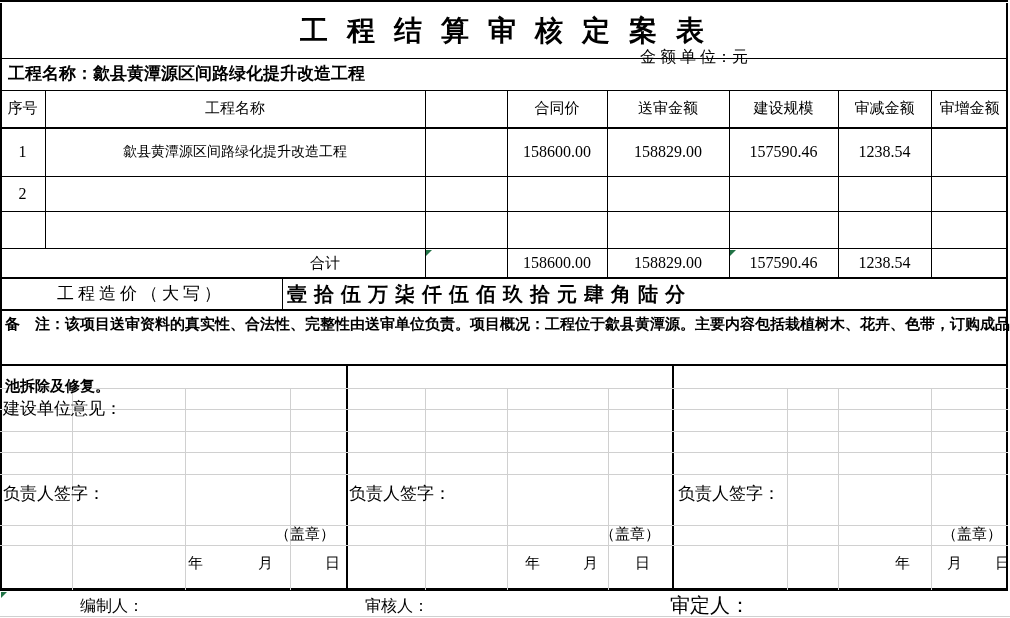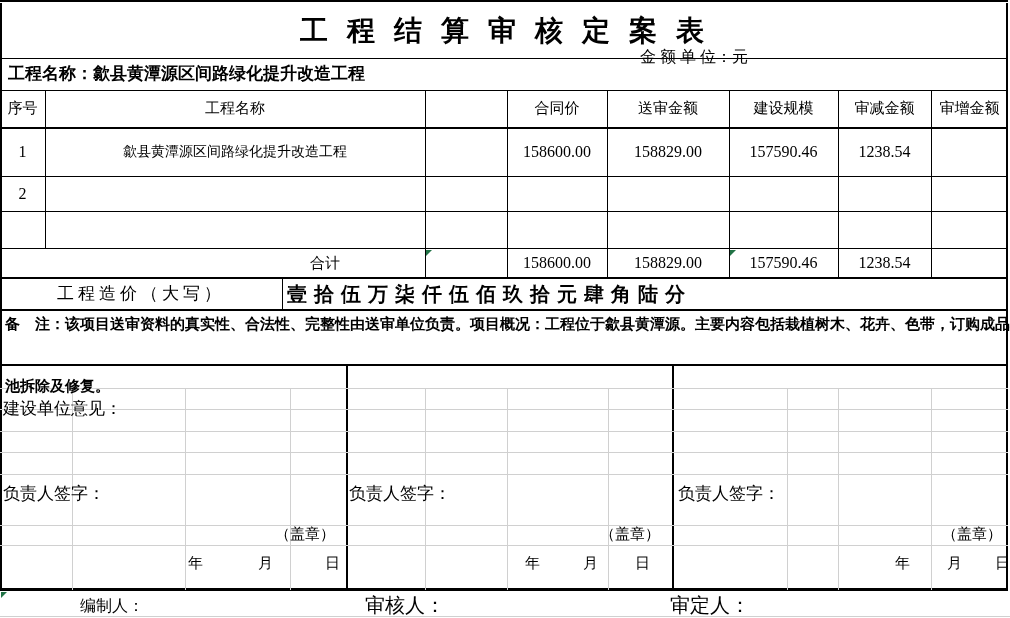--- a/index.html
+++ b/index.html
@@ -114,16 +114,16 @@
   <div class="t" style="left:583px;top:551px;line-height:24px;font-size:15px;">月</div>
   <div class="t" style="left:635px;top:551px;line-height:24px;font-size:15px;">日</div>
 
   <div class="t" style="left:678px;top:483px;line-height:22px;font-size:17px;">负责人签字：</div>
   <div class="r" style="left:902px;top:524px;width:100px;line-height:21px;font-size:15px;">（盖章）</div>
   <div class="t" style="left:895px;top:551px;line-height:24px;font-size:15px;">年</div>
   <div class="t" style="left:947px;top:551px;line-height:24px;font-size:15px;">月</div>
   <div class="t" style="left:995px;top:551px;line-height:24px;font-size:15px;">日</div>
 
   <div class="t" style="left:80px;top:593px;line-height:25px;font-size:16px;">编制人：</div>
-  <div class="t" style="left:365px;top:593px;line-height:25px;font-size:20px;">审核人：</div>
+  <div class="t" style="left:365px;top:593px;line-height:25px;font-size:16px;">审核人：</div>
   <div class="t" style="left:670px;top:593px;line-height:25px;font-size:20px;">审定人：</div>
 
 </div>
 
 </body></html>

